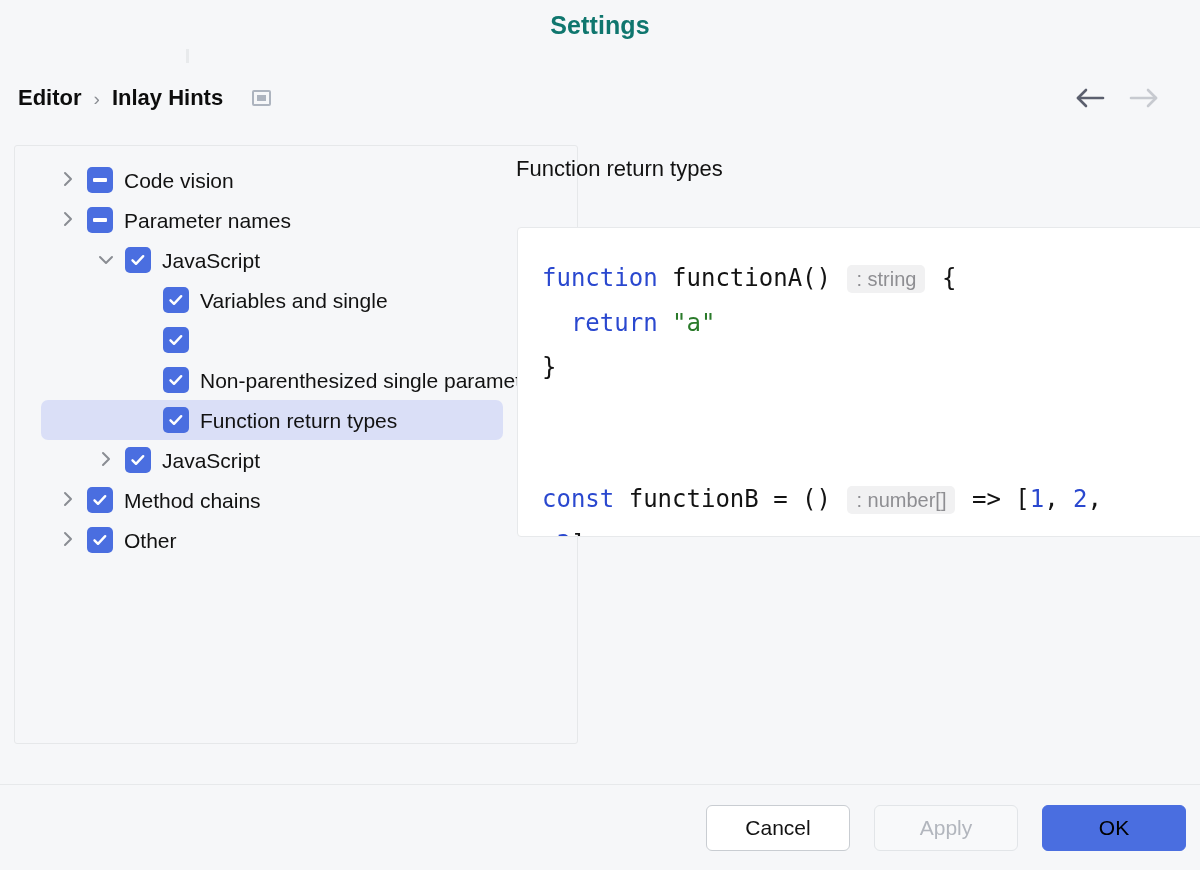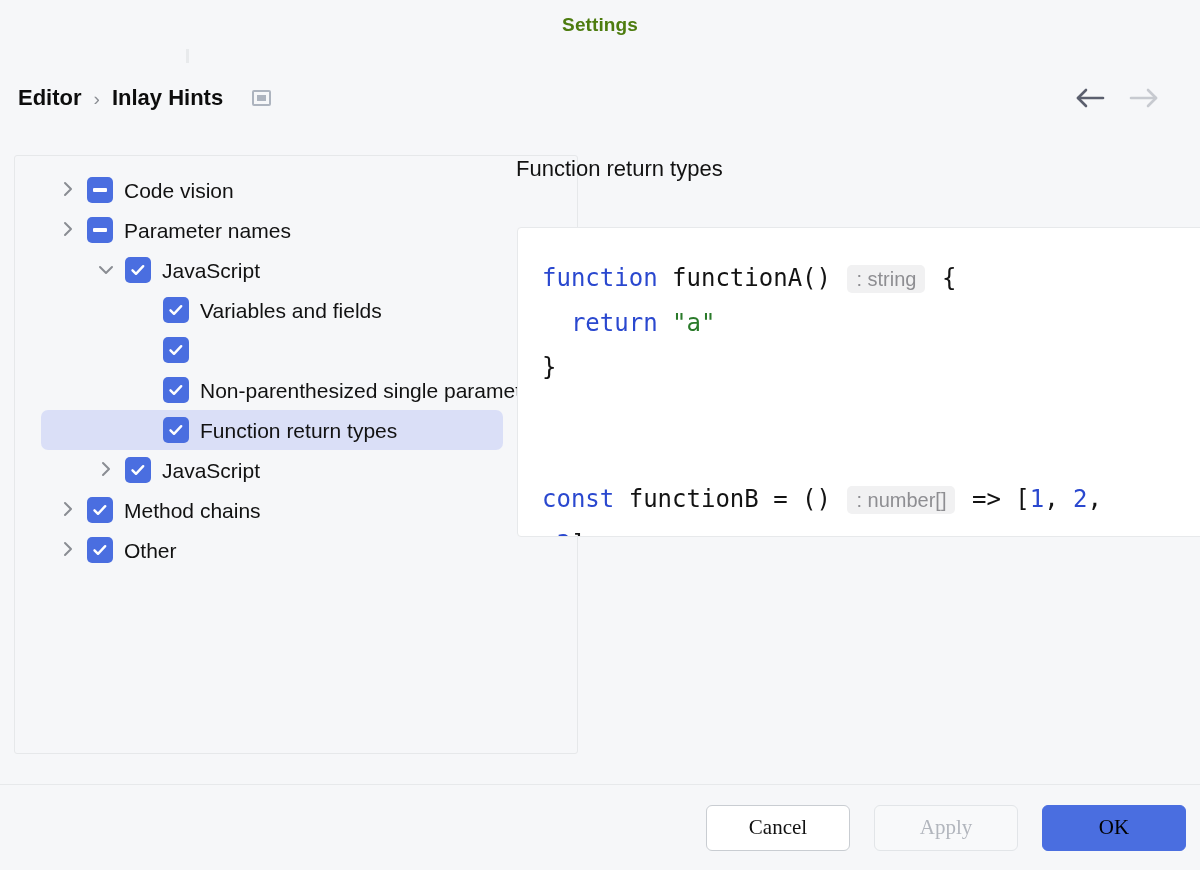--- a/index.html
+++ b/index.html
@@ -20,23 +20,23 @@
 
   
   .titlebar {
     height: 50px;
     display: flex;
     align-items: center;
     justify-content: center;
     background: #f6f7f9;
   }
   .titlebar .title {
-    font-size: 19px;
+    font-size: 25px;
     font-weight: bold;
-    color: #4d7c0f;
+    color: #0f766e;
     letter-spacing: 0.1px;
   }
 
   
   .tick-mark {
     position: absolute;
     left: 186px;
     top: 49px;
     width: 3px;
     height: 14px;
@@ -100,21 +100,21 @@
   .content {
     position: absolute;
     left: 0; top: 124px;
     width: 1200px;
     height: 660px;
   }
 
   
   .tree-panel {
     position: absolute;
-    left: 14px; top: 31px;
+    left: 14px; top: 21px;
     width: 564px;
     height: 599px;
     background: #f6f7f9;
     border: 1px solid #e6e8ea;
     border-radius: 3px;
     overflow: visible;
   }
   .tree-scroll {
     position: relative;
     width: 468px;
@@ -236,21 +236,21 @@
     display: flex;
     align-items: center;
     justify-content: flex-end;
     gap: 24px;
     padding-right: 14px;
   }
   .btn {
     height: 46px;
     border-radius: 6px;
     font-size: 21px;
-    font-family: Liberation Serif, serif;
+    font-family: Liberation Sans, sans-serif;
     display: flex;
     align-items: center;
     justify-content: center;
     cursor: pointer;
     border: 1px solid #c9cdd2;
     background: #ffffff;
     color: #121212;
   }
   .btn-cancel { width: 144px; }
   .btn-apply {
@@ -347,21 +347,21 @@
           <span class="chev empty">
             <svg width="24" height="24" viewBox="0 0 24 24">
               <path d="M9 5 L15 11 L9 17" stroke="#8a8d93" stroke-width="2" fill="none" stroke-linecap="round" stroke-linejoin="round"></path>
             </svg>
           </span>
           <span class="cb" style="background: rgb(74, 110, 224);">
             <svg width="18" height="18" viewBox="0 0 18 18">
               <path d="M3.5 9.3 L7 12.8 L14.2 5.2" stroke="#fff" stroke-width="2.4" fill="none" stroke-linecap="round" stroke-linejoin="round"></path>
             </svg>
           </span>
-          <span class="row-label">Variables and fields</span>
+          <span class="row-label">Variables and single</span>
         </div>
         <div class="row">
           <span class="indent" style="width: 116px;"></span>
           <span class="chev empty">
             <svg width="24" height="24" viewBox="0 0 24 24">
               <path d="M9 5 L15 11 L9 17" stroke="#8a8d93" stroke-width="2" fill="none" stroke-linecap="round" stroke-linejoin="round"></path>
             </svg>
           </span>
           <span class="cb" style="background: rgb(74, 110, 224);">
             <svg width="18" height="18" viewBox="0 0 18 18">

